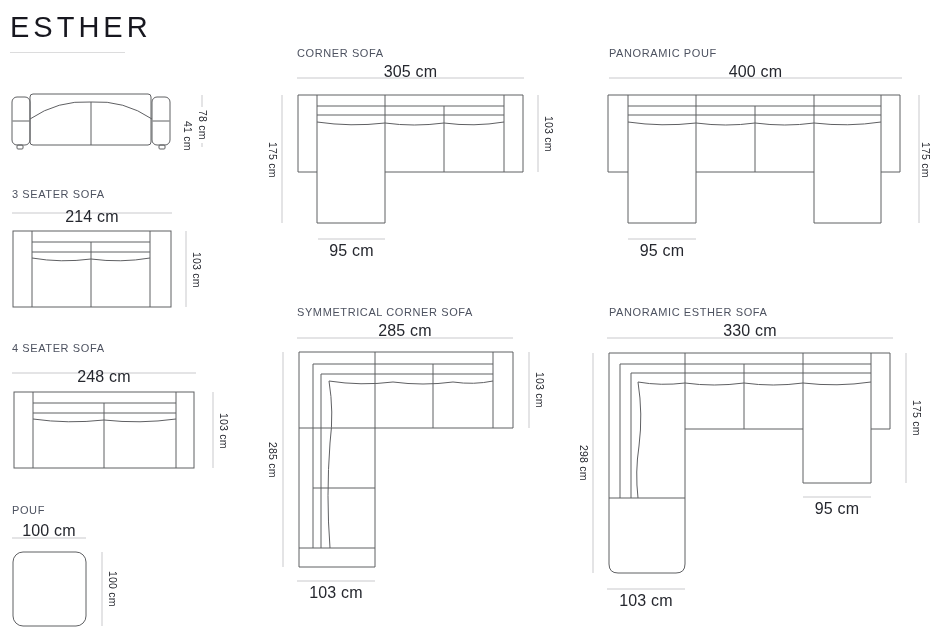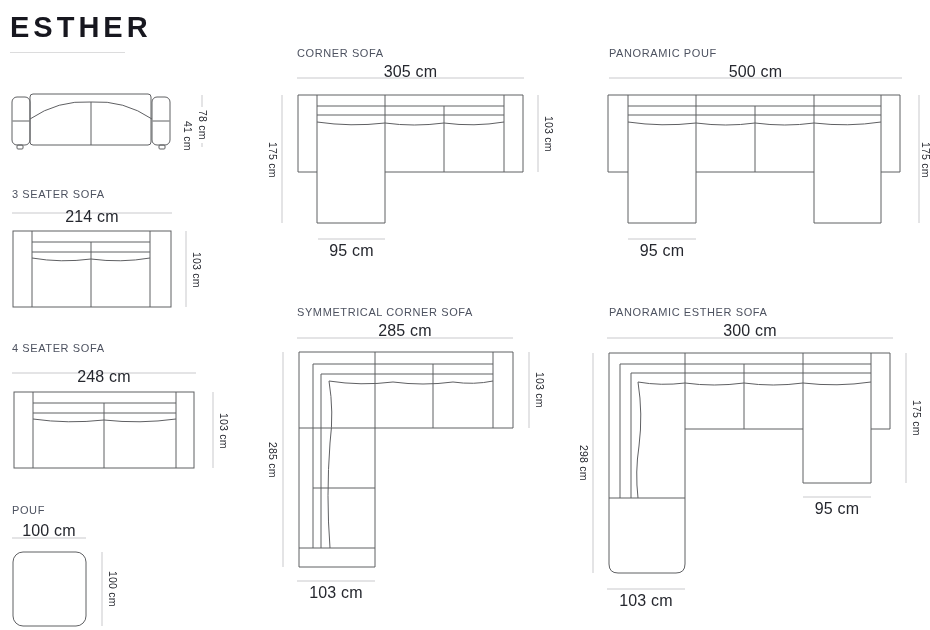--- a/index.html
+++ b/index.html
@@ -1,18 +1,18 @@
 <!DOCTYPE html>
 <html><head>
 <meta charset="utf-8">
 <style>
   html,body{margin:0;padding:0;background:#fff;}
   .canvas{position:relative;width:930px;height:630px;background:#fff;overflow:hidden;
           font-family:"Liberation Sans",sans-serif;}
-  .title{position:absolute;left:10px;top:11px;font-size:29px;font-weight:700;
+  .title{position:absolute;left:10px;top:11px;font-size:29px;font-weight:400;
          letter-spacing:4px;color:#17171f;white-space:nowrap;}
   .title-rule{position:absolute;left:10px;top:52px;width:115px;height:1px;background:#dcdcdd;}
   .seclabel{position:absolute;font-size:11px;letter-spacing:0.6px;color:#4d5260;white-space:nowrap;}
   .hdim{position:absolute;font-size:16px;letter-spacing:0.2px;color:#25272e;text-align:center;white-space:nowrap;}
   .vdim{position:absolute;font-size:10.5px;letter-spacing:0.2px;color:#25272e;
         writing-mode:vertical-rl;line-height:1.2;white-space:nowrap;}
   .onbg{background:#fff;padding:3px 0;}
   svg.linework{position:absolute;left:0;top:0;}
   .dimlines path{stroke:#c9c9cc;stroke-width:1;fill:none;}
   .drawing path,.drawing rect{stroke:#5f6063;stroke-width:1;fill:none;}
@@ -119,25 +119,25 @@
   <div class="seclabel" style="left:297px;top:47px">CORNER SOFA</div>
   <div class="seclabel" style="left:609px;top:47px">PANORAMIC POUF</div>
   <div class="seclabel" style="left:297px;top:306px">SYMMETRICAL CORNER SOFA</div>
   <div class="seclabel" style="left:609px;top:306px">PANORAMIC ESTHER SOFA</div>
 
   <div class="hdim" style="left:12px;top:208px;width:160px">214 cm</div>
   <div class="hdim" style="left:12px;top:368px;width:184px">248 cm</div>
   <div class="hdim" style="left:8px;top:522px;width:82px">100 cm</div>
   <div class="hdim" style="left:297px;top:63px;width:227px">305 cm</div>
   <div class="hdim" style="left:318px;top:242px;width:67px">95 cm</div>
-  <div class="hdim" style="left:609px;top:63px;width:293px">500 cm</div>
+  <div class="hdim" style="left:609px;top:63px;width:293px">400 cm</div>
   <div class="hdim" style="left:628px;top:242px;width:68px">95 cm</div>
   <div class="hdim" style="left:297px;top:322px;width:216px">285 cm</div>
   <div class="hdim" style="left:297px;top:584px;width:78px">103 cm</div>
-  <div class="hdim" style="left:607px;top:322px;width:286px">300 cm</div>
+  <div class="hdim" style="left:607px;top:322px;width:286px">330 cm</div>
   <div class="hdim" style="left:803px;top:500px;width:68px">95 cm</div>
   <div class="hdim" style="left:607px;top:592px;width:78px">103 cm</div>
 
   <div class="vdim onbg" style="left:196px;top:107px">78 cm</div>
   <div class="vdim onbg" style="left:181px;top:118px">41 cm</div>
   <div class="vdim" style="left:190px;top:252px">103 cm</div>
   <div class="vdim" style="left:217px;top:413px">103 cm</div>
   <div class="vdim" style="left:106px;top:571px">100 cm</div>
   <div class="vdim" style="left:266px;top:142px">175 cm</div>
   <div class="vdim" style="left:542px;top:116px">103 cm</div>

